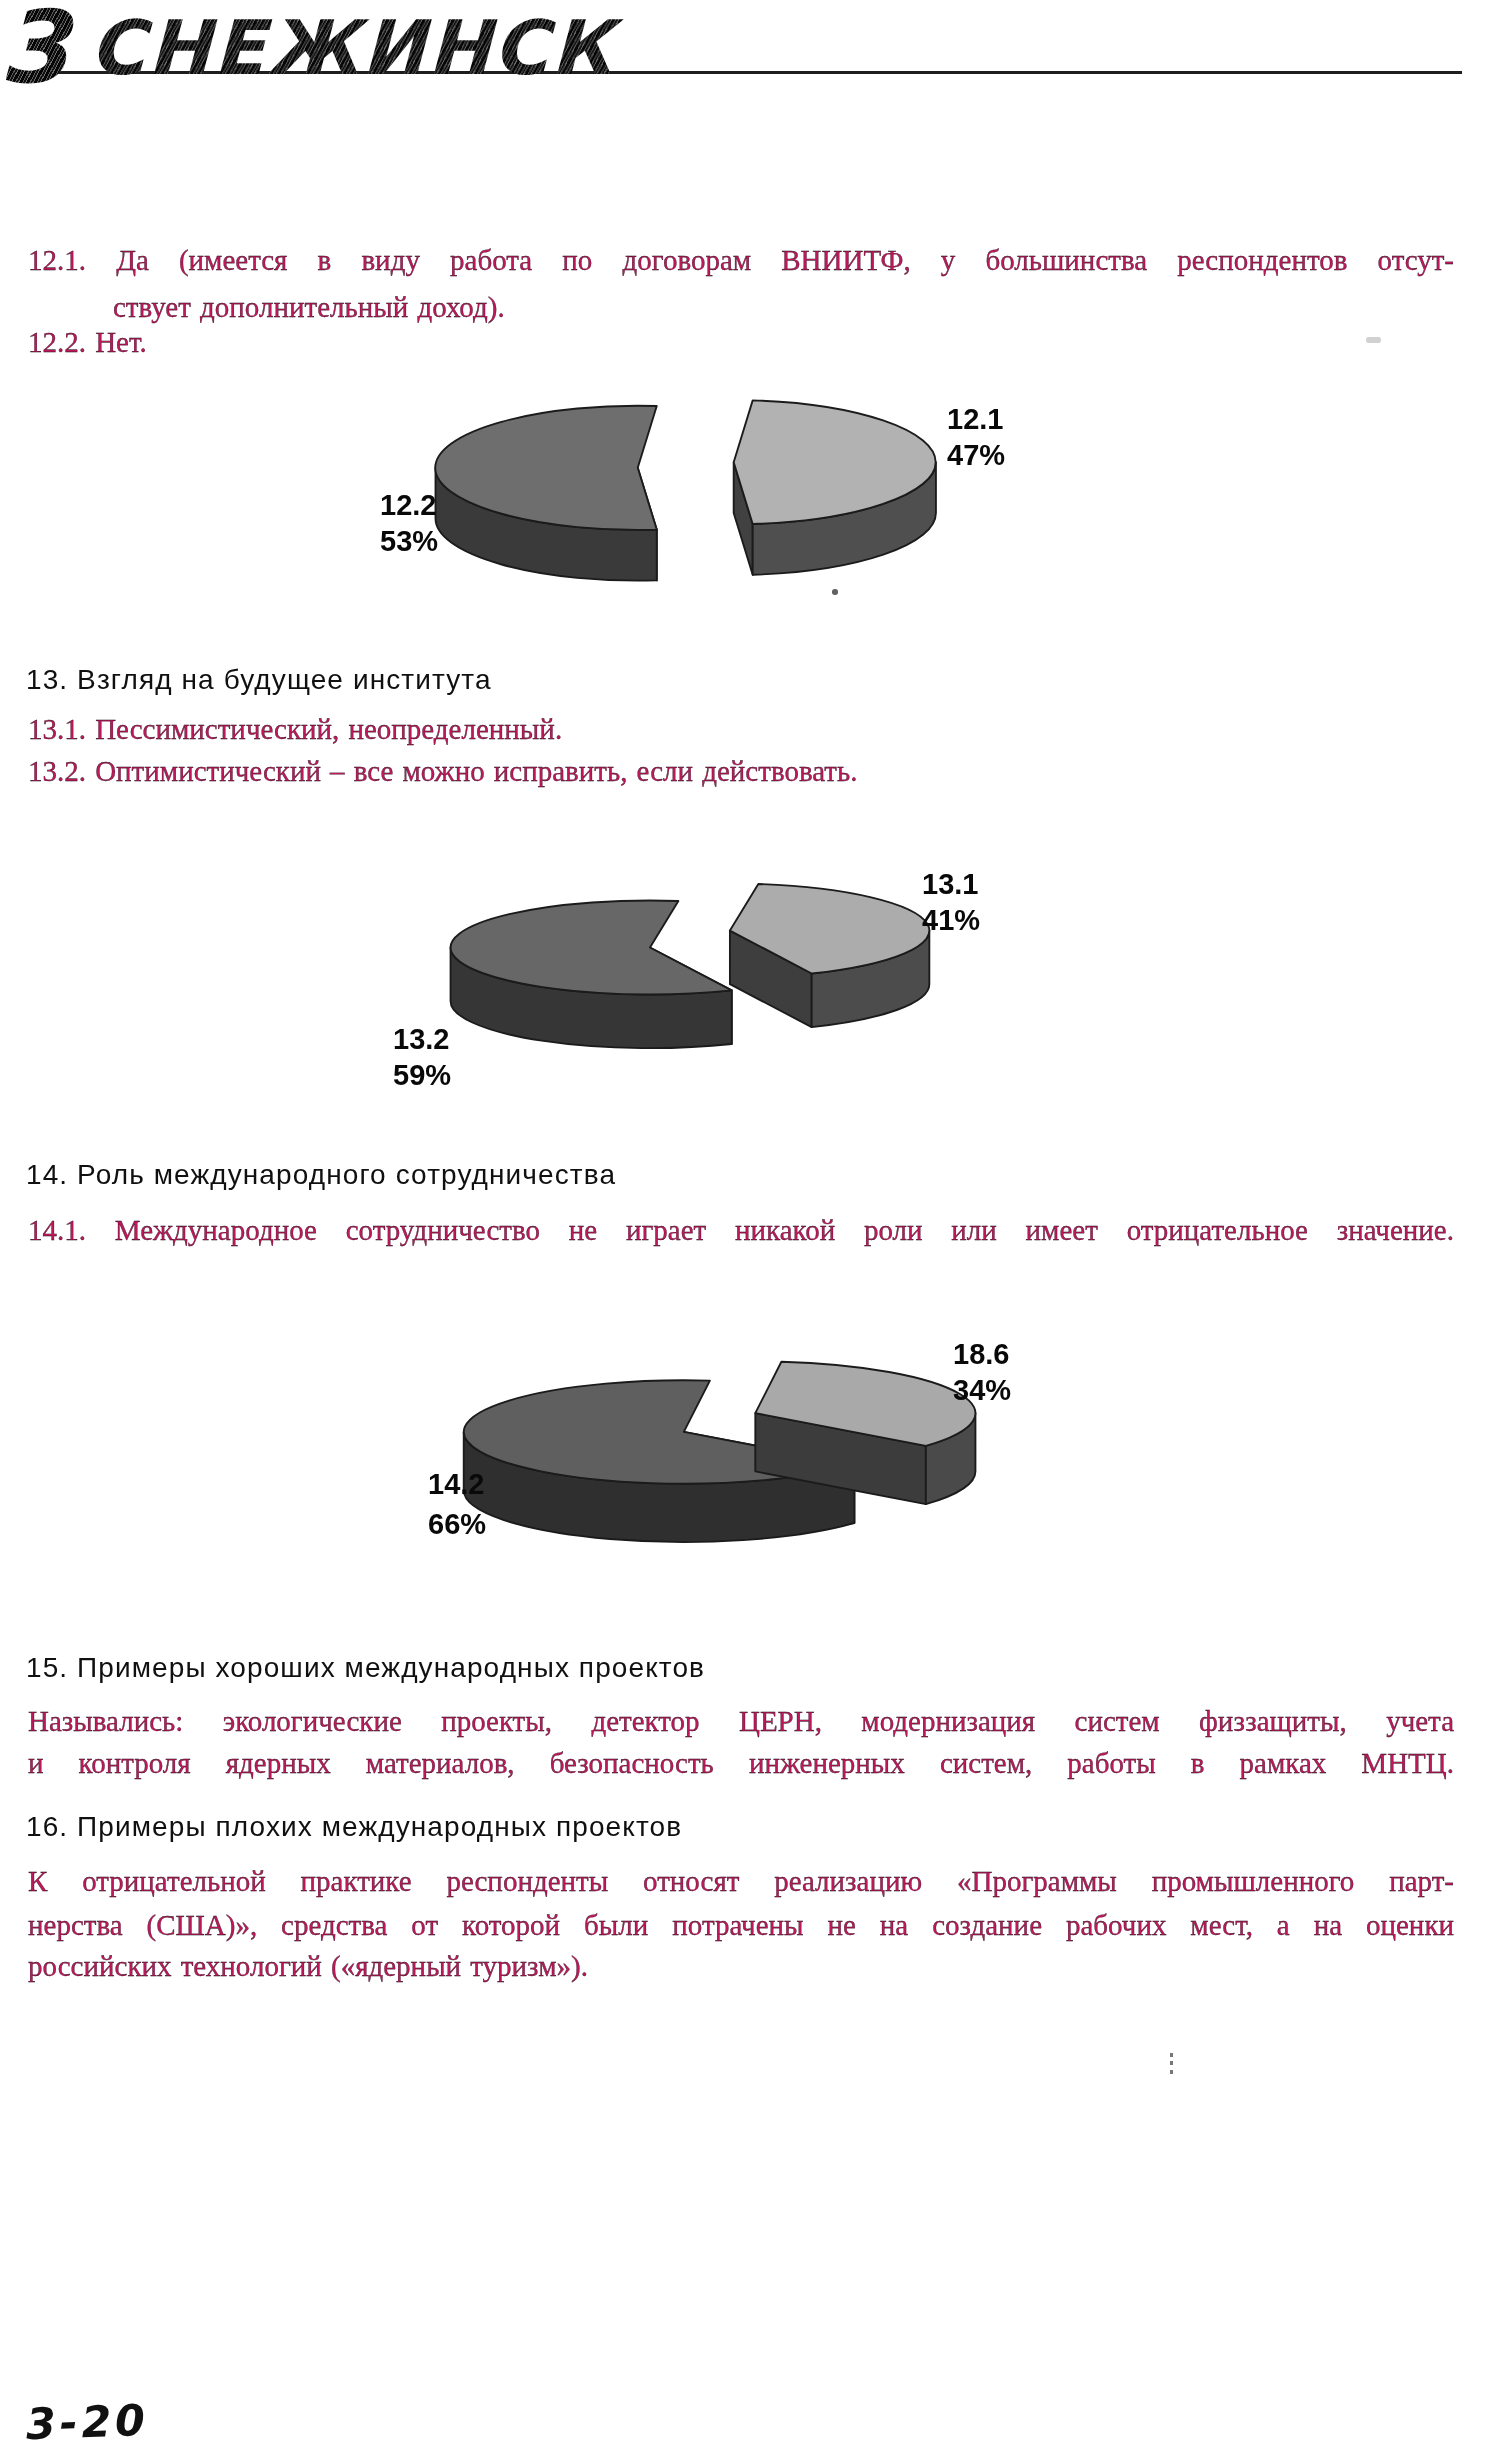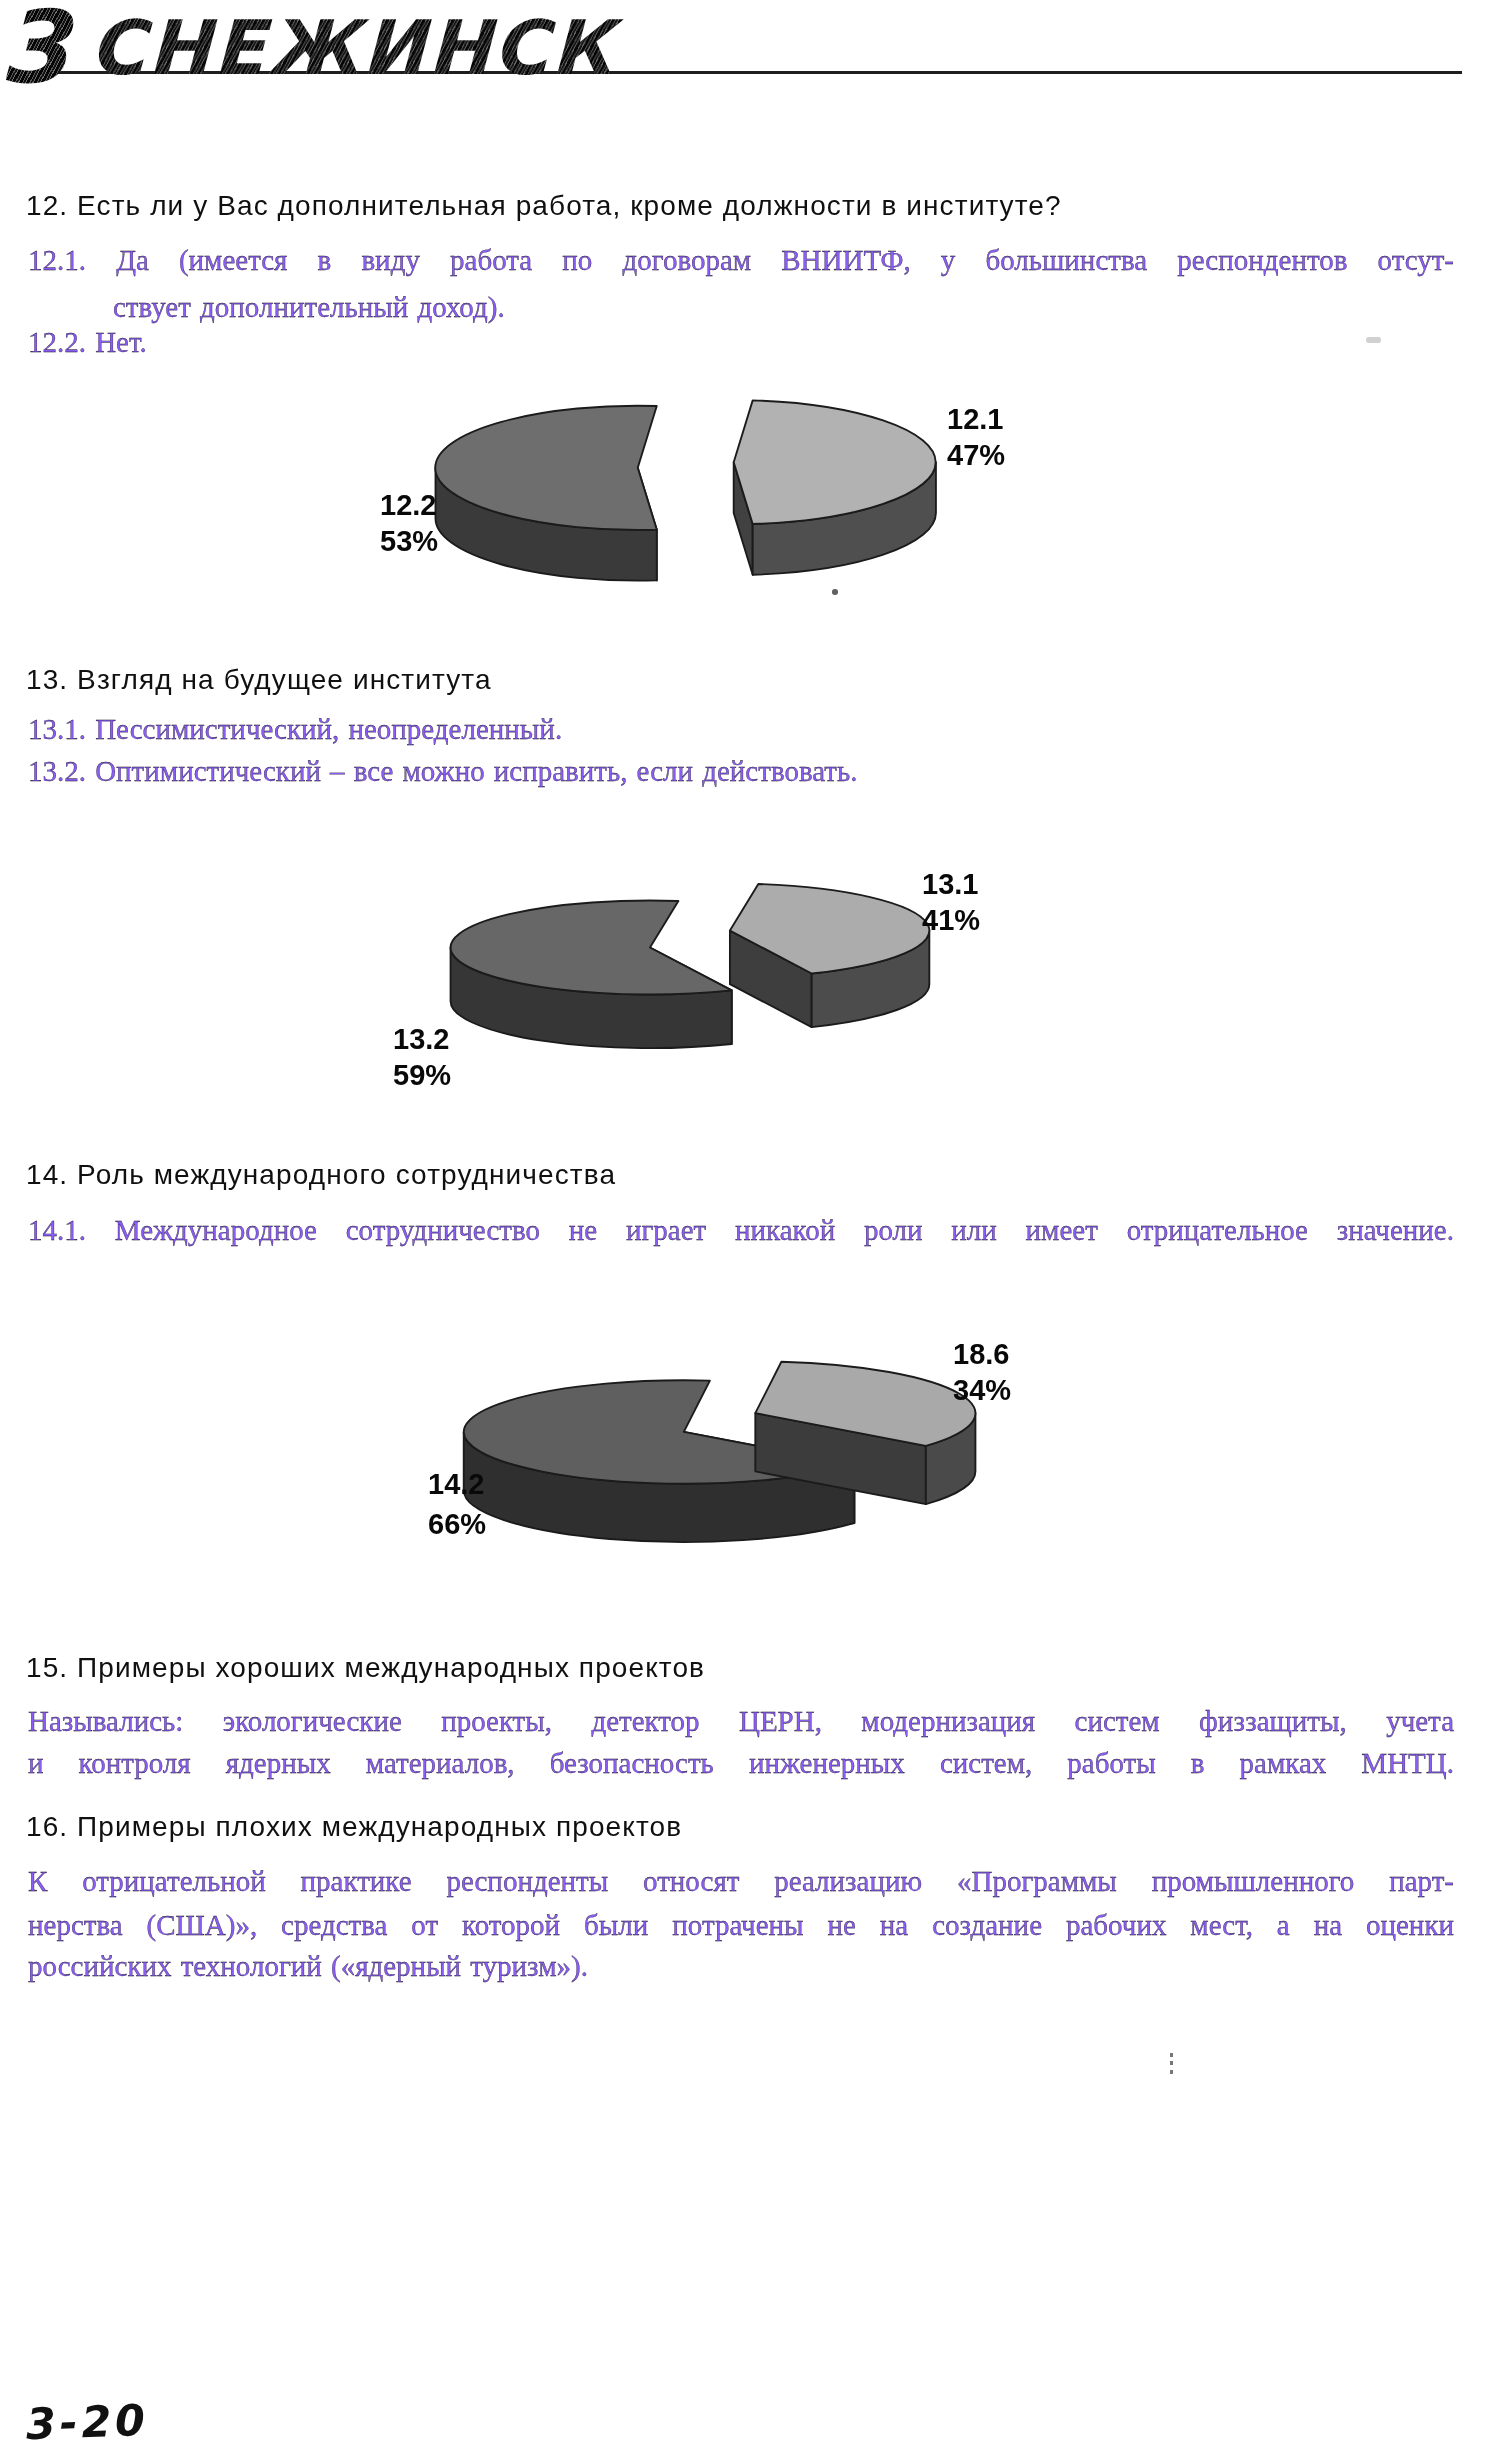--- a/index.html
+++ b/index.html
@@ -22,21 +22,21 @@
       background-image:repeating-linear-gradient(115deg,#050505 0 2.8px,#585858 2.8px 3.8px,#101010 3.8px 5.6px,#6e6e6e 5.6px 6.6px);
       -webkit-background-clip:text;background-clip:text;color:transparent;
     }
   }
   
   .h-sans{
     position:absolute;left:26px;font-family:"Liberation Sans",sans-serif;
     font-size:28px;letter-spacing:1.1px;color:#101010;white-space:nowrap;
   }
   .b-serif{
-    position:absolute;left:28px;font-size:29px;color:#8b5cf6;white-space:nowrap;
+    position:absolute;left:28px;font-size:29px;color:#be185d;white-space:nowrap;
     word-spacing:1.9px;-webkit-text-stroke:0.3px #0c0c0c;
   }
   .b-just{white-space:normal;width:1426px;text-align:justify;text-align-last:justify;}
   
   .pie-label{
     position:absolute;font-family:Liberation Sans, sans-serif;font-weight:bold;
     font-size:29px;line-height:36px;color:#090909;white-space:nowrap;
   }
   #pies-svg{position:absolute;left:0;top:0;z-index:0;}
   
@@ -82,21 +82,20 @@
       <g>
         <path d="M727,1522 L908.3,1556.8 l0,62 L727,1584 Z" fill="#212121" stroke="#1b1b1b" stroke-width="2" stroke-linejoin="round"></path>
         <path d="M908.3,1556.8 A234,55 0 0 1 493.0,1522.0 l0,62 A234,55 0 0 0 908.3,1618.8 Z" fill="#2f2f2f" stroke="#1b1b1b" stroke-width="2" stroke-linejoin="round"></path>
         <path d="M727,1522 L908.3,1556.8 A234,55 0 1 1 754.7,1467.4 Z" fill="#5f5f5f" stroke="#1b1b1b" stroke-width="2" stroke-linejoin="round"></path>
         <path d="M803,1502 L984.3,1536.8 l0,62 L803,1564 Z" fill="#3c3c3c" stroke="#1b1b1b" stroke-width="2" stroke-linejoin="round"></path>
         <path d="M1037.0,1502.0 A234,55 0 0 1 984.3,1536.8 l0,62 A234,55 0 0 0 1037.0,1564 Z" fill="#4a4a4a" stroke="#1b1b1b" stroke-width="2" stroke-linejoin="round"></path>
         <path d="M803,1502 L830.7,1447.4 A234,55 0 0 1 984.3,1536.8 Z" fill="#a9a9a9" stroke="#1b1b1b" stroke-width="2" stroke-linejoin="round"></path>
       </g>
     </svg>
 
-  <div class="h-sans" style="top:190px">12. Есть ли у Вас дополнительная работа, кроме должности в институте?</div>
   <div class="b-serif b-just" style="top:244px">12.1. Да (имеется в виду работа по договорам ВНИИТФ, у большинства респондентов отсут-</div>
   <div class="b-serif" style="top:291px;left:113px">ствует дополнительный доход).</div>
   <div class="b-serif" style="top:326px">12.2. Нет.</div>
 
   <div class="pie-label" style="left:947px;top:401px">
     <div>12.1</div>
     <div>47%</div>
   </div>
   <div class="pie-label" style="left:380px;top:487px">
     <div>12.2</div>

